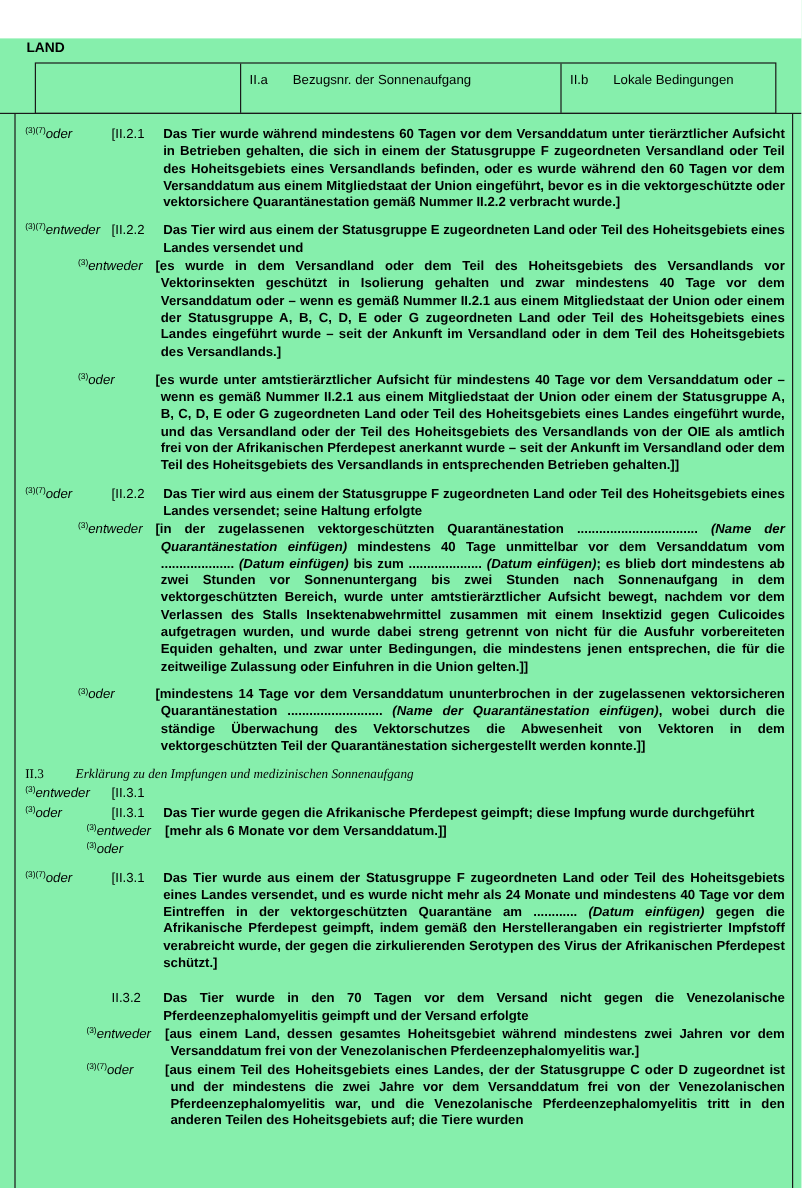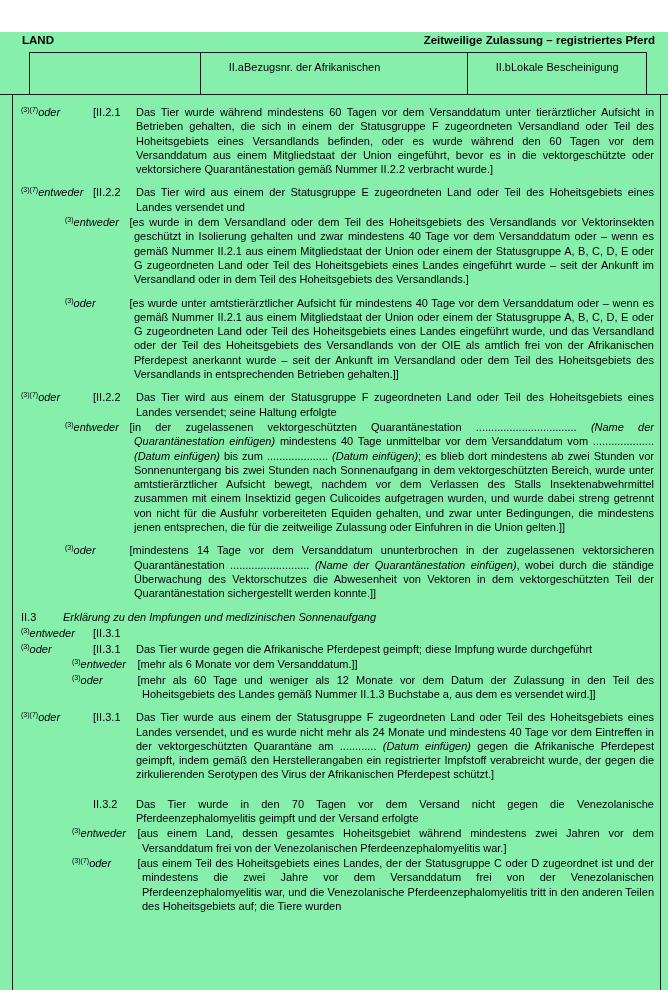--- a/index.html
+++ b/index.html
@@ -5,54 +5,53 @@
   html,body{margin:0;padding:0;background:#fff;}
   .page{position:relative;width:668px;height:990px;background:#86efac;overflow:hidden;
         font-family:"Liberation Sans","DejaVu Sans",sans-serif;color:#000;margin-top:32px;}
   .topbar-left{position:absolute;left:22px;top:2px;font-size:11.5px;font-weight:bold;}
   .topbar-right{position:absolute;right:13px;top:2px;font-size:11.5px;font-weight:bold;}
   .reftable{position:absolute;left:29px;top:20px;width:618px;height:43px;
             border:1px solid #1a1a1a;display:grid;grid-template-columns:170px 267px 1fr;
             box-sizing:border-box;font-size:11px;}
   .refcell{padding:8px 4px 0 7px;box-sizing:border-box;}
   .refcell + .refcell{border-left:1px solid #1a1a1a;}
-  .refcode{display:inline-block;width:36px;text-align:right;}
+  .refcode{display:inline-block;width:36px;}
   .hline{position:absolute;left:0;width:668px;height:1px;background:#1a1a1a;}
   .hline.top{top:62px;} .hline.bottom{top:975px;}
   .content{position:absolute;left:12px;top:63px;width:649px;height:912px;box-sizing:border-box;
            border-left:1px solid #1a1a1a;border-right:1px solid #1a1a1a;
            padding:8px 6px 0 8px;overflow:hidden;}
   .row{display:grid;font-size:11px;line-height:14.3px;margin-top:2px;}
   .row.l1{grid-template-columns:72px 43px 1fr;}
   .row.l2{grid-template-columns:44px 69px 1fr;margin-top:1px;}
   .row.l2b{grid-template-columns:51px 70px 1fr;margin-top:1px;}
-  .row.h{grid-template-columns:42px 1fr;}
+  .row.h{grid-template-columns:42px 1fr;font-family:Liberation Serif, serif;}
   .row.g-md{margin-top:9px;} .row.g-lg{margin-top:15px;}
   .kw{white-space:nowrap;}
   .it{font-style:italic;}
   sup{font-size:7px;line-height:0;vertical-align:4px;font-style:normal;}
   .clause{padding-right:2px;}
-  .text{display:block;text-align:justify;}
+  .text{display:block;text-align:justify;font-weight:bold;}
   .l2 .text,.l2b .text{text-indent:-4.5px;}
   .headtext{display:block;}
 </style>
 </head>
 <body>
 
 <div class="page">
   <div class="topbar-left">LAND</div>
-  <div class="topbar-right">Zeitweilige Zulassung – registriertes Pferd</div>
 
   <div class="reftable">
     <div class="refcell"></div>
     <div class="refcell">
-      <span class="refcode">II.a</span><span>Bezugsnr. der Afrikanischen</span>
+      <span class="refcode">II.a</span><span>Bezugsnr. der Sonnenaufgang</span>
     </div>
     <div class="refcell">
-      <span class="refcode">II.b</span><span>Lokale Bescheinigung</span>
+      <span class="refcode">II.b</span><span>Lokale Bedingungen</span>
     </div>
   </div>
 
   <div class="hline top"></div>
   <div class="content">
     <div>
         <div class="row l1">
           <span class="kw"><sup>(3)(7)</sup><span class="it">oder</span></span>
           <span class="clause">[II.2.1</span>
           <span class="text"><span>Das Tier wurde während mindestens 60 Tagen vor dem Versanddatum unter tierärztlicher Aufsicht in Betrieben gehalten, die sich in einem der Statusgruppe F zugeordneten Versandland oder Teil des Hoheitsgebiets eines Versandlands befinden, oder es wurde während den 60 Tagen vor dem Versanddatum aus einem Mitgliedstaat der Union eingeführt, bevor es in die vektorgeschützte oder vektorsichere Quarantänestation gemäß Nummer II.2.2 verbracht wurde.]</span></span>
@@ -101,21 +100,20 @@
           <span class="text"><span>Das Tier wurde gegen die Afrikanische Pferdepest geimpft; diese Impfung wurde durchgeführt</span></span>
         </div>
         <div class="row l2b">
           <span class="sp"></span>
           <span class="kw"><sup>(3)</sup><span class="it">entweder</span></span>
           <span class="text"><span>[mehr als 6 Monate vor dem Versanddatum.]]</span></span>
         </div>
         <div class="row l2b">
           <span class="sp"></span>
           <span class="kw"><sup>(3)</sup><span class="it">oder</span></span>
-          <span class="text"><span>[mehr als 60 Tage und weniger als 12 Monate vor dem Datum der Zulassung in den Teil des Hoheitsgebiets des Landes gemäß Nummer II.1.3 Buchstabe a, aus dem es versendet wird.]]</span></span>
         </div>
         <div class="row l1 g-md">
           <span class="kw"><sup>(3)(7)</sup><span class="it">oder</span></span>
           <span class="clause">[II.3.1</span>
           <span class="text"><span>Das Tier wurde aus einem der Statusgruppe F zugeordneten Land oder Teil des Hoheitsgebiets eines Landes versendet, und es wurde nicht mehr als 24 Monate und mindestens 40 Tage vor dem Eintreffen in der vektorgeschützten Quarantäne am ............ </span><span class="it">(Datum einfügen)</span><span> gegen die Afrikanische Pferdepest geimpft, indem gemäß den Herstellerangaben ein registrierter Impfstoff verabreicht wurde, der gegen die zirkulierenden Serotypen des Virus der Afrikanischen Pferdepest schützt.]</span></span>
         </div>
         <div class="row l1 g-lg">
           <span class="kw"></span>
           <span class="clause">II.3.2</span>
           <span class="text"><span>Das Tier wurde in den 70 Tagen vor dem Versand nicht gegen die Venezolanische Pferdeenzephalomyelitis geimpft und der Versand erfolgte</span></span>

